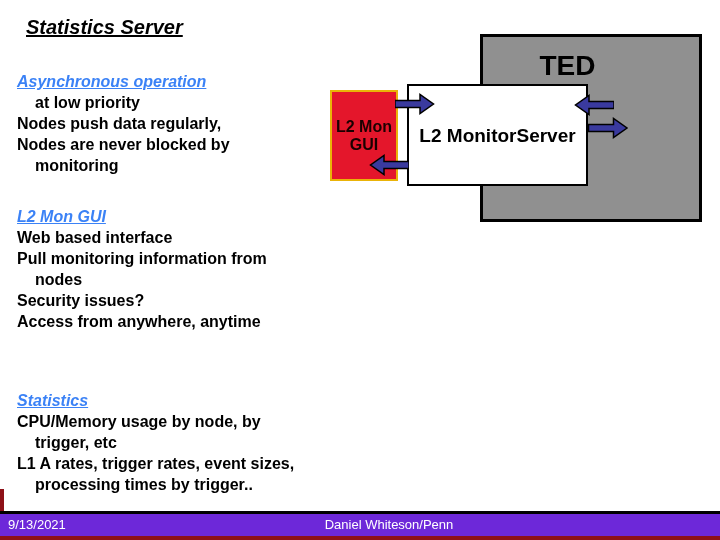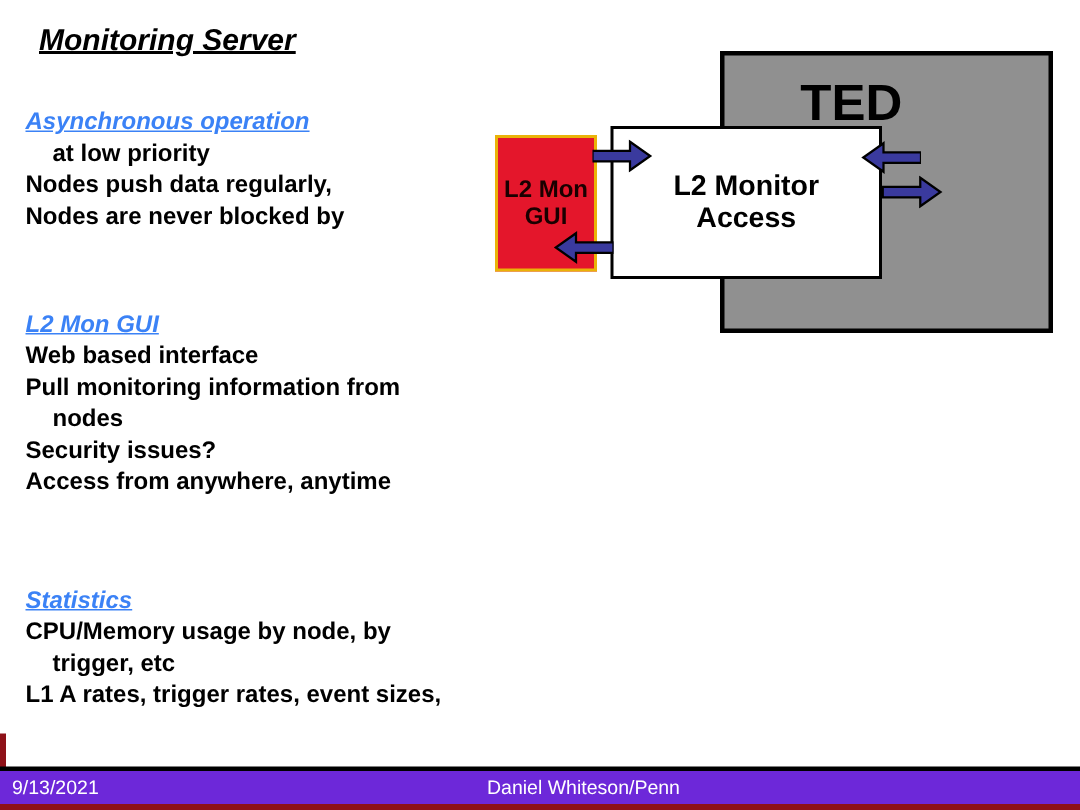--- a/index.html
+++ b/index.html
@@ -58,37 +58,37 @@
     border: 3px solid #000000;
     box-sizing: border-box;
     z-index: 1;
   }
   .ted-label {
     position: absolute;
     left: 480px;
     top: 50px;
     width: 175px;
     text-align: center;
-    font-size: 34px;
+    font-size: 28px;
     font-weight: bold;
     color: #000000;
     z-index: 2;
   }
   .server-box {
     position: absolute;
     left: 407px;
     top: 84px;
     width: 181px;
     height: 102px;
     background: #ffffff;
     border: 2px solid #000000;
     box-sizing: border-box;
     z-index: 2;
     display: flex;
-    flex-direction: column;
+    flex-direction: row;
     align-items: center;
     justify-content: center;
     font-size: 19px;
     font-weight: bold;
     line-height: 21px;
     text-align: center;
   }
   .gui-box {
     position: absolute;
     left: 330px;
@@ -159,51 +159,53 @@
     width: 720px; height: 4px;
     background: #8e1118;
     z-index: 5;
   }
 </style>
 </head>
 <body>
 
 <div class="slide">
 
-  <div class="slide-title">Monitoring Server</div>
+  <div class="slide-title">Statistics Server</div>
 
   <div class="text-section section-1">
     <div class="section-heading">Asynchronous operation</div>
     <div class="text-line indent">at low priority</div>
     <div class="text-line">Nodes push data regularly,</div>
     <div class="text-line">Nodes are never blocked by</div>
+    <div class="text-line indent">monitoring</div>
   </div>
 
   <div class="text-section section-2">
     <div class="section-heading">L2 Mon GUI</div>
     <div class="text-line">Web based interface</div>
     <div class="text-line">Pull monitoring information from</div>
     <div class="text-line indent">nodes</div>
     <div class="text-line">Security issues?</div>
     <div class="text-line">Access from anywhere, anytime</div>
   </div>
 
   <div class="text-section section-3">
     <div class="section-heading">Statistics</div>
     <div class="text-line">CPU/Memory usage by node, by</div>
     <div class="text-line indent">trigger, etc</div>
     <div class="text-line">L1 A rates, trigger rates, event sizes,</div>
+    <div class="text-line indent">processing times by trigger..</div>
   </div>
 
   <div class="ted-box"></div>
   <div class="ted-label">TED</div>
 
   <div class="server-box">
     <span>L2 Monitor</span>
-    <span>Access</span>
+    <span>Server</span>
   </div>
 
   <div class="gui-box">
     <span>L2 Mon</span>
     <span>GUI</span>
   </div>
 
   <svg class="block-arrow arrow-a1" width="40" height="22" viewBox="0 0 40 22">
     <polygon points="0,7.5 25,7.5 25,1.5 38.5,11 25,20.5 25,14.5 0,14.5" fill="#3a3a9e" stroke="#000000" stroke-width="1.5"></polygon>
   </svg>

